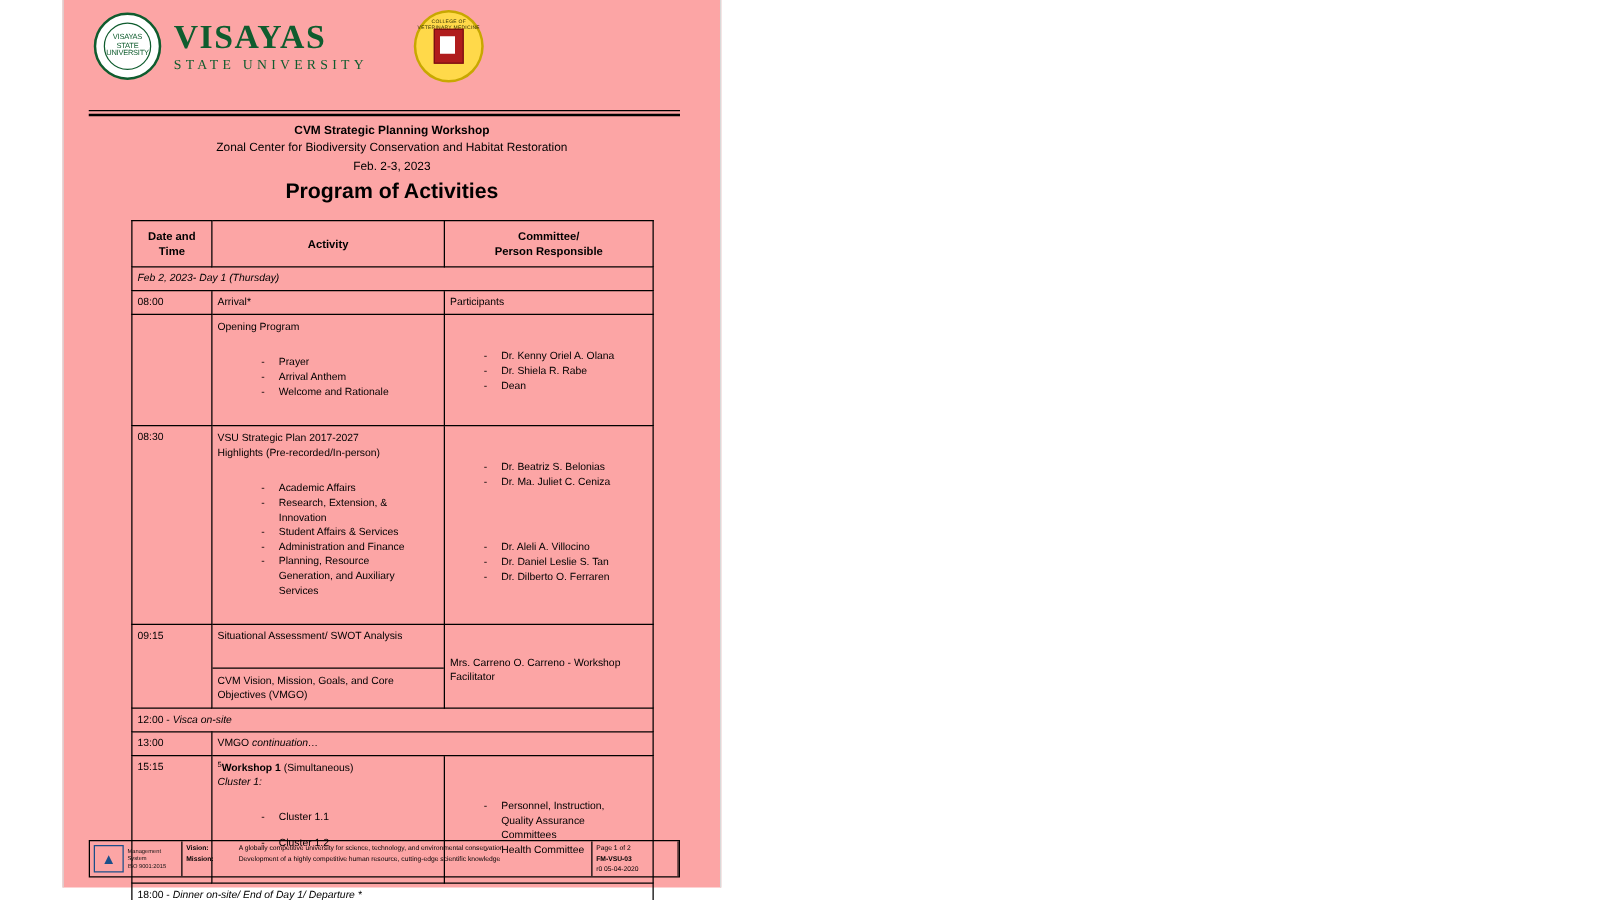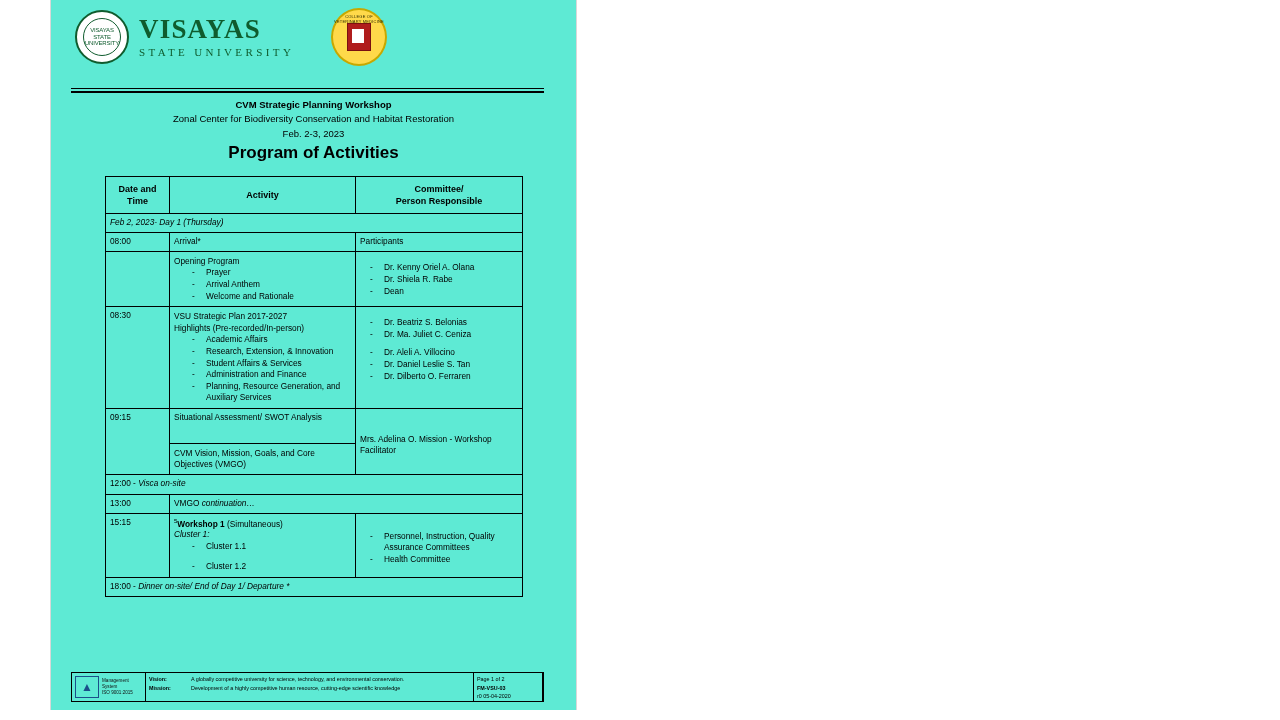--- a/index.html
+++ b/index.html
@@ -10,21 +10,21 @@
     height: 720px;
     overflow: hidden;
     font-family: "Liberation Sans", sans-serif;
   }
   .page {
     position: absolute;
     left: 50px;
     top: 0;
     width: 525px;
     height: 710px;
-    background: #5eead4;
+    background: #fca5a5;
     border-left: 1px solid #d8d8d8;
     border-right: 1px solid #d8d8d8;
   }
 
   
   .letterhead {
     position: relative;
     height: 78px;
   }
   .vsu-seal {
@@ -188,21 +188,21 @@
     padding: 6px 4px;
   }
   td.fullrow {
     font-style: italic;
     font-size: 8.5px;
     padding: 4px 5px;
   }
   .notitalic { font-style: normal; }
   ul.dash {
     list-style: none;
-    margin: 0;
+    margin: 17px;
     padding: 0 0 0 18px;
   }
   ul.dash li {
     position: relative;
     padding-left: 14px;
     line-height: 1.4;
   }
   ul.dash li:before {
     content: "-";
     position: absolute;
@@ -368,21 +368,21 @@
           </td>
         </tr>
 
         <tr>
           <td>09:15</td>
           <td>
             <div class="sub-split" style="min-height:28px">Situational Assessment/ SWOT Analysis</div>
             <div class="sub-second">CVM Vision, Mission, Goals, and Core Objectives (VMGO)</div>
           </td>
           <td>
-            <div style="padding-top:22px">Mrs. Adelina O. Mission - Workshop Facilitator</div>
+            <div style="padding-top:22px">Mrs. Carreno O. Carreno - Workshop Facilitator</div>
           </td>
         </tr>
 
         <tr>
           <td class="fullrow" colspan="3">
             <span class="notitalic">12:00</span>
             <span class="notitalic">-</span>
             <span>Visca on-site</span>
           </td>
         </tr>

